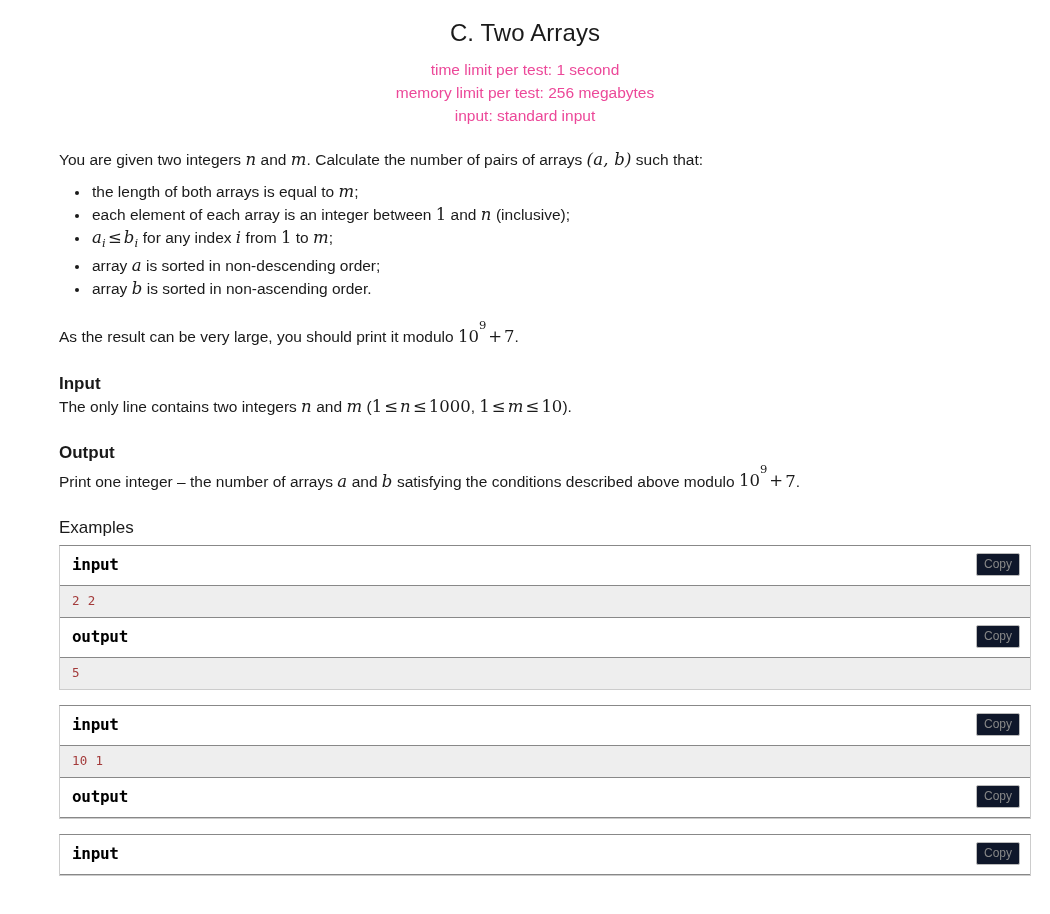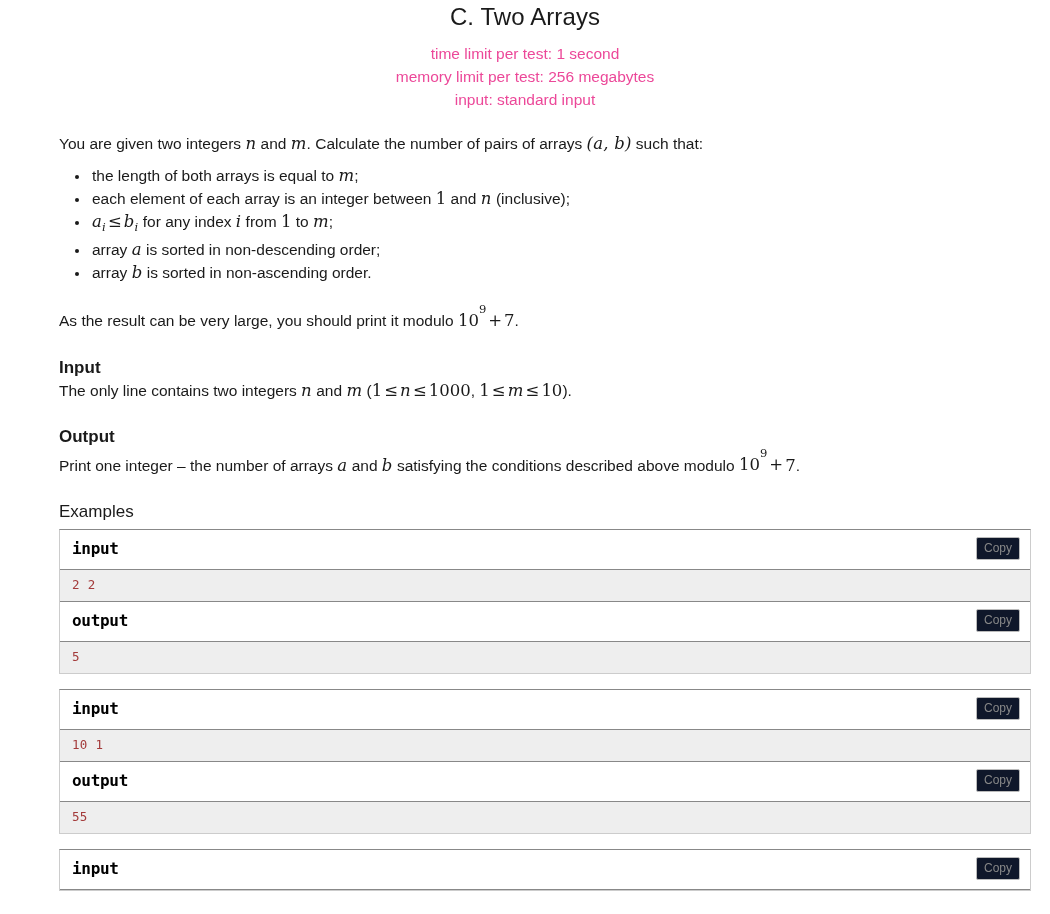--- a/index.html
+++ b/index.html
@@ -18,20 +18,21 @@
   .page {
     position: relative;
     width: 1050px;
     box-sizing: border-box;
     padding: 0;
   }
 
   
   .problem-header {
     text-align: center;
+    padding-top: 16px;
   }
   .problem-title {
     font-size: 24px;
     font-weight: 400;
     line-height: 34px;
     color: #1a1a1a;
     margin: 0 0 8px 0;
     letter-spacing: 0.1px;
   }
   .limits {
@@ -238,23 +239,20 @@
         <span class="io-title">input</span>
         <button class="copy-btn">Copy</button>
       </div>
       <div class="data">
         <pre>10 1</pre>
       </div>
       <div class="section-head">
         <span class="io-title">output</span>
         <button class="copy-btn">Copy</button>
       </div>
-      <div class="data">
-        <pre>55</pre>
-      </div>
     </div>
 
     <div class="sample-test">
       <div class="section-head">
         <span class="io-title">input</span>
         <button class="copy-btn">Copy</button>
       </div>
 
     </div>
 

